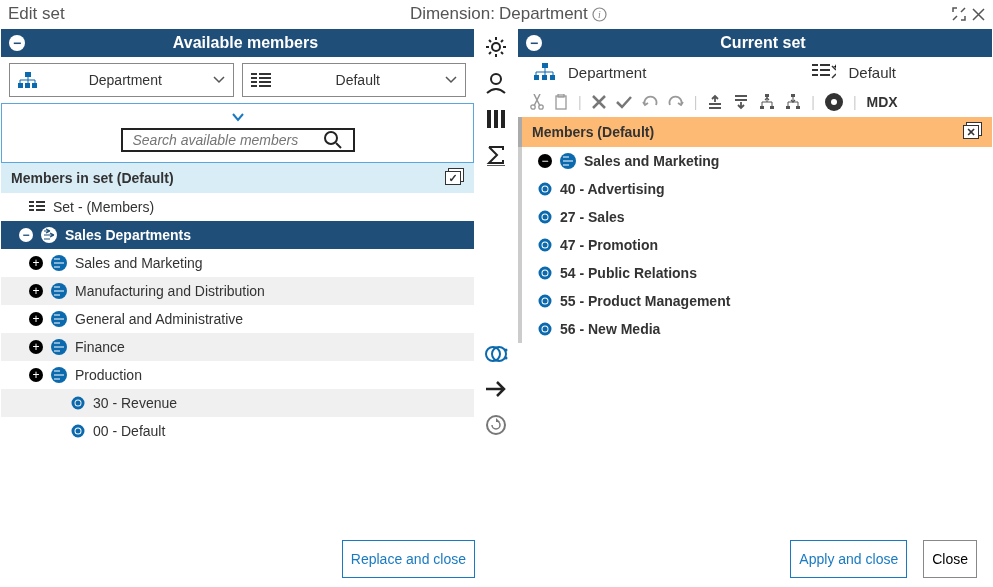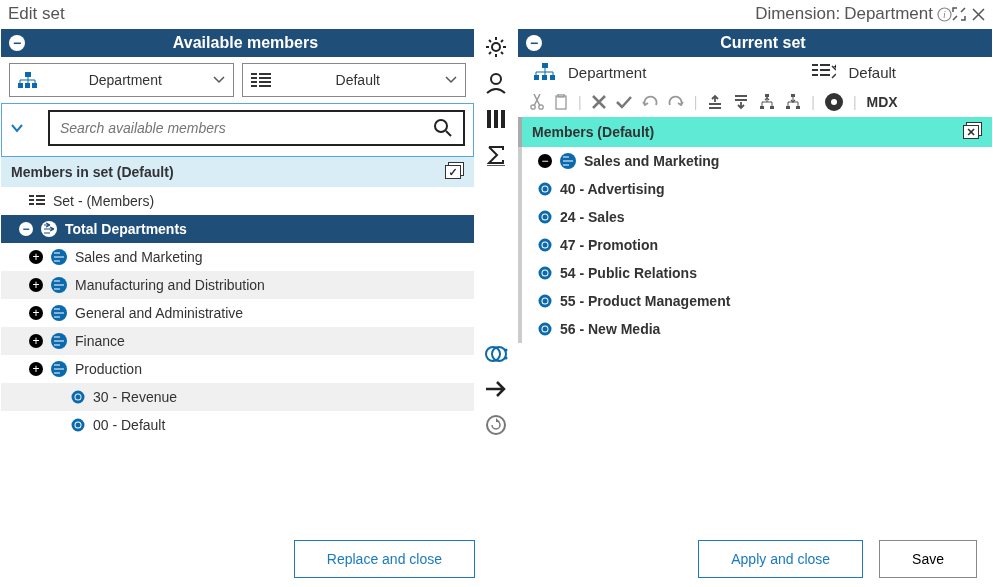--- a/index.html
+++ b/index.html
@@ -1,38 +1,38 @@
 <!DOCTYPE html>
 <html><head>
 <meta charset="utf-8">
 <style>
 * { box-sizing: border-box; margin: 0; padding: 0; }
 body { font-family: Arial, Helvetica, sans-serif; font-size: 14px; color: #333; width: 993px; height: 587px; display: flex; flex-direction: column; background: #fff; }
 .header { display: flex; align-items: center; padding: 4px 8px; height: 28px; border-radius: 14px; }
 .header-title { font-size: 17px; color: #555; flex: 0 0 auto; }
-.header-center { flex: 1; text-align: center; font-size: 17px; color: #555; display:flex; align-items:center; justify-content:flex-end; gap:4px;}
+.header-center { flex: 1; text-align: center; font-size: 17px; color: #555; display:flex; align-items:center; justify-content:center; gap:4px;}
 .header-right { flex: 0 0 auto; display: flex; gap: 6px; align-items:center;}
 .icon-btn { cursor: pointer; color:#555; }
 .content { flex: 1; display: flex; overflow: hidden; }
 .panel { display: flex; flex-direction: column; border: 1px solid transparent; }
 .panel.left { width: 475px; }
 .panel.right { flex:1;}
 .panel-header { background: #1f4e79; color: #fff; height: 28px; display: flex; align-items: center; padding: 0 8px; font-size: 16px; font-weight:bold;}
 .panel-header-title { flex: 1; text-align: center; }
 .circle-minus { width:16px; height:16px; border-radius:50%; background:#fff; color:#1f4e79; display:inline-flex; align-items:center; justify-content:center; font-weight:bold; font-size:14px; line-height:1;}
 .selectors { display: flex; gap: 8px; padding: 6px 8px; }
 .selector { flex: 1; border: 1px solid #888; height: 34px; display: flex; align-items: center; padding: 0 8px; gap:8px; cursor:pointer;}
 .selector .sel-label { flex: 1; text-align:center; }
 .chevron { color:#555;}
-.search-row { display:flex; align-items:center; gap:24px; padding: 6px 8px 10px; border:1px solid #5aa6de; background:#fff;}
+.search-row { display:flex; align-items:center; gap:4px; padding: 6px 8px 10px; border:1px solid #5aa6de; background:#fff;flex-direction:column;}
 .chev-blue { color:#197ac2; font-size:14px; }
 .search-box { flex:1; border:2px solid #222; height:36px; display:flex; align-items:center; padding:0 10px; gap:8px;}
 .search-box input { flex:1; border:none; outline:none; font-size:14px; font-style:italic; color:#777;}
 .subheader { background:#d9edf7; height:30px; display:flex; align-items:center; padding:0 10px; font-weight:bold; font-size:14px; justify-content:space-between;}
-.subheader.current { background:#5eead4;}
+.subheader.current { background:#fdba74;}
 .tree { overflow:auto;}
 .tree-row { height:28px; display:flex; align-items:center; padding:0 8px; gap:8px; font-size:14px;}
 .tree-row.selected { background:#1f4e79; color:#fff; font-weight:bold;}
 .tree-row.selected .dim-icon circle{ fill:#fff;}
 .tree-row.selected .dim-icon path{ stroke:#1f4e79;}
 .tree-row.alt { background:#f0f0f0;}
 .exp { width:14px; height:14px; border-radius:50%; background:#000; color:#fff; display:inline-flex; align-items:center; justify-content:center; font-size:12px; line-height:1; cursor:pointer;}
 .exp.white{background:#fff;color:#1f4e79;}
 .exp-spacer { width:14px; display:inline-block;}
 .indent1{padding-left:28px;}
@@ -49,21 +49,21 @@
 .right-sel{display:flex;align-items:center;gap:12px;font-size:15px;}
 .toolbar{display:flex;align-items:center;gap:10px;padding:4px 12px;height:30px;color:#777;}
 .toolbar .sep{color:#ccc;}
 .toolbar .tb{cursor:pointer;}
 .mdx{font-weight:bold;color:#333;}
 .record-dot{width:18px;height:18px;border-radius:50%;background:#333;display:inline-flex;align-items:center;justify-content:center;}
 .record-dot .inner{width:6px;height:6px;border-radius:50%;background:#fff;}
 .footer{height:56px;border-top:none;display:flex;align-items:center;padding:0 16px;}
 .footer-left{width:475px;display:flex;justify-content:flex-end;padding-right:16px;}
 .footer-right{flex:1;display:flex;justify-content:flex-end;gap:16px;align-items:center;}
-.btn{height:38px;padding:0 32px;border:1px solid #888;background:#fff;display:inline-flex;align-items:center;gap:8px;cursor:pointer;font-size:14px;}
+.btn{height:38px;padding:0 8px;border:1px solid #888;background:#fff;display:inline-flex;align-items:center;gap:8px;cursor:pointer;font-size:14px;}
 .btn.blue{color:#197ac2;border-color:#197ac2;}
 .right-tree .tree-row{padding-left:16px;}
 .close-stack{position:relative;width:22px;height:20px;}
 .close-stack .bx{position:absolute;width:16px;height:14px;border:1.5px solid #333;background:#fff;}
 .close-stack .b1{right:0;top:0;}
 .close-stack .b2{right:3px;top:3px;display:flex;align-items:center;justify-content:center;font-size:11px;font-weight:bold;}
 .check-stack{position:relative;width:22px;height:20px;}
 .check-stack .bx{position:absolute;width:16px;height:14px;border:1.5px solid #333;background:#fff;}
 .check-stack .b1{right:0;top:0;}
 .check-stack .b2{right:3px;top:3px;display:flex;align-items:center;justify-content:center;font-size:11px;font-weight:bold;}
@@ -155,21 +155,21 @@
             </svg>
           </span>
         <span>Set - (Members)</span>
       </div>
       <div class="tree-row selected" style="padding-left:18px;">
         <span class="exp white">−</span>
         <svg class="dim-icon" width="16" height="16">
             <circle cx="8" cy="8" r="8" fill="#fff"></circle>
             <path d="M3 4 L9 4 M3 8 L13 8 M9 4 L5 2 M9 4 L5 6 M3 12 L9 12 M13 8 L9 6 M13 8 L9 10" stroke="#1f4e79" stroke-width="1.2" fill="none"></path>
           </svg>
-        <span>Total Departments</span>
+        <span>Sales Departments</span>
       </div>
       <div class="tree-row indent1">
         <span class="exp">+</span>
         <svg class="dim-icon" width="16" height="16">
             <circle cx="8" cy="8" r="8" fill="#0b69ad"></circle>
             <path d="M3 4 L9 4 M3 8 L13 8 M3 12 L9 12" stroke="#fff" stroke-width="1.2" fill="none"></path>
           </svg>
         <span>Sales and Marketing</span>
       </div>
       <div class="tree-row indent1 alt">
@@ -370,21 +370,21 @@
           </span>
         <span class="current-bold">40 - Advertising</span>
       </div>
       <div class="tree-row indent2c">
         <span class="leaf-dot">
             <svg width="14" height="14">
               <circle cx="7" cy="7" r="5"></circle>
               <circle class="inner" cx="7" cy="7" r="2.5"></circle>
             </svg>
           </span>
-        <span class="current-bold">24 - Sales</span>
+        <span class="current-bold">27 - Sales</span>
       </div>
       <div class="tree-row indent2c">
         <span class="leaf-dot">
             <svg width="14" height="14">
               <circle cx="7" cy="7" r="5"></circle>
               <circle class="inner" cx="7" cy="7" r="2.5"></circle>
             </svg>
           </span>
         <span class="current-bold">47 - Promotion</span>
       </div>
@@ -418,15 +418,15 @@
     </div>
   </div>
 </div>
 
 <div class="footer">
   <div class="footer-left">
     <button class="btn blue">Replace and close</button>
   </div>
   <div class="footer-right">
     <button class="btn blue">Apply and close</button>
-    <button class="btn">Save</button>
+    <button class="btn">Close</button>
   </div>
 </div>
 
 </body></html>

